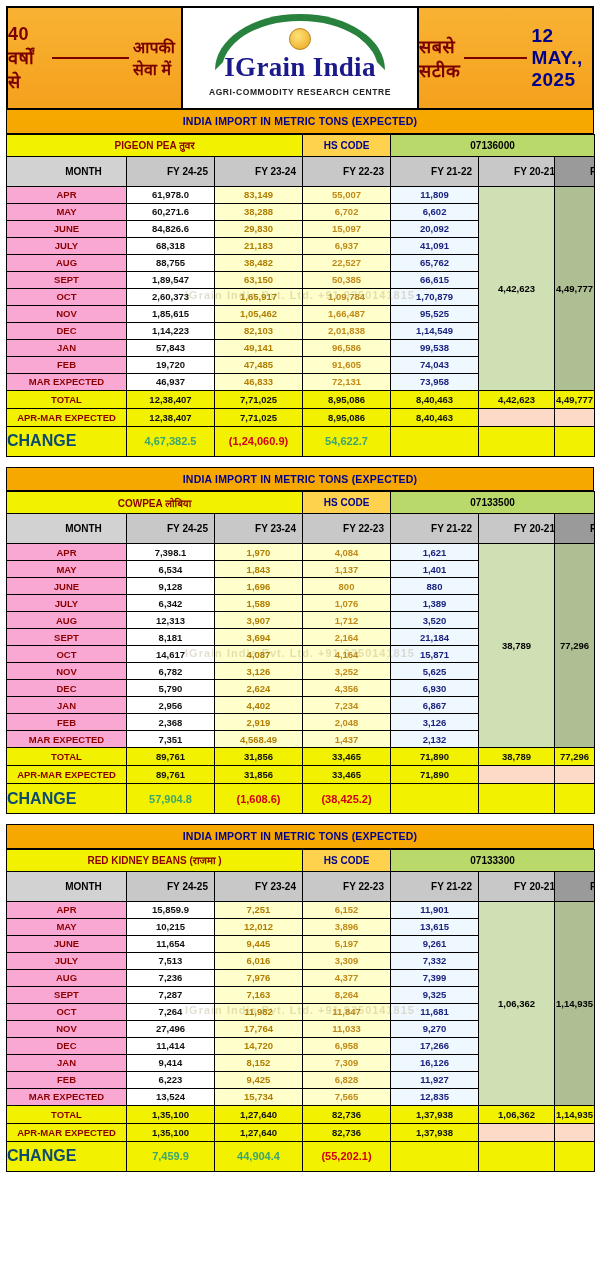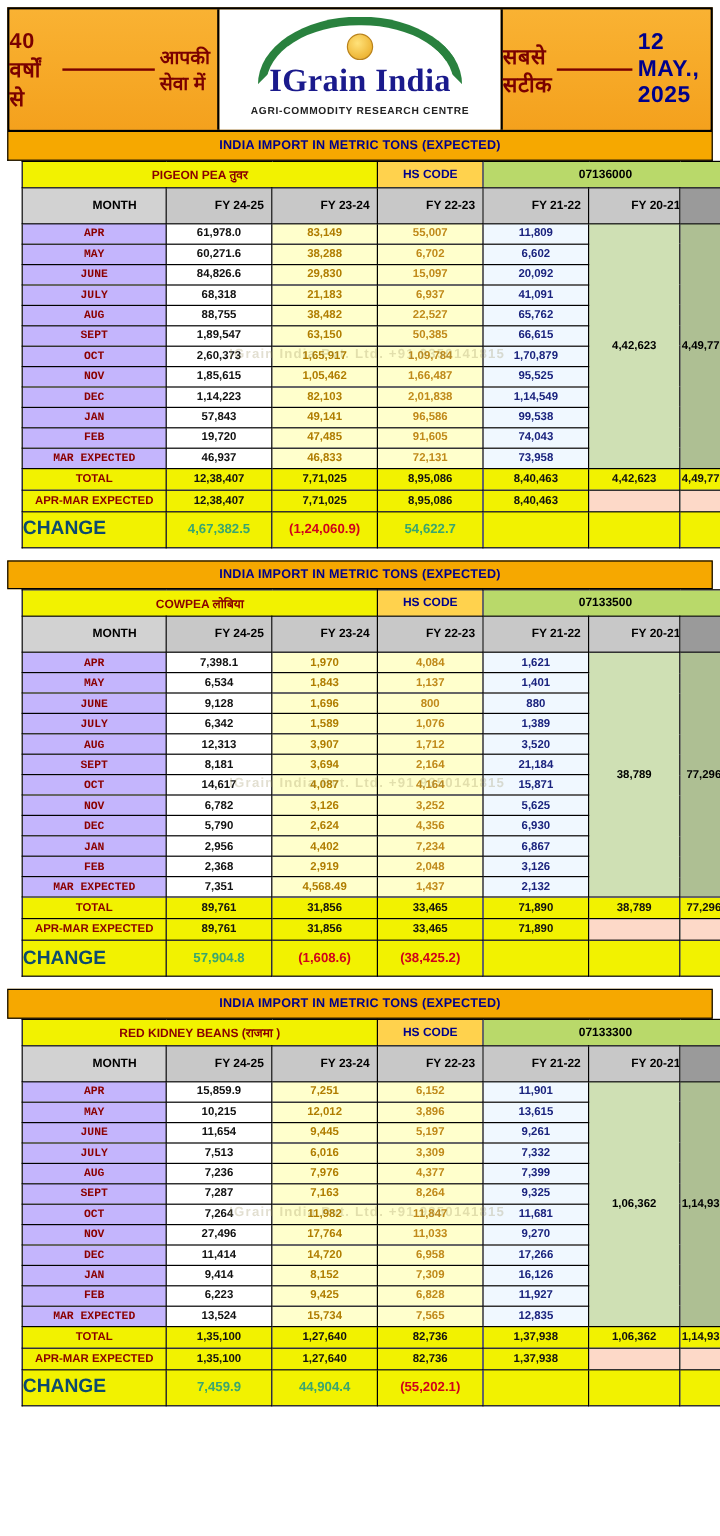--- a/index.html
+++ b/index.html
@@ -147,21 +147,21 @@
   .col-head {
     background: #c8c8c8;
     color: #000;
     height: 30px;
     font-size: 10px;
     padding-left: 35px;
   }
   .col-head.month { background: #d2d2d2; }
   .col-head.dark { background: #9a9a9a; }
 
-  .m-label { background: #c4b5fd; color: #8a0000; font-family: Liberation Mono, monospace; }
+  .m-label { background: #f9a8d4; color: #8a0000; }
   .v1 { background: #ffffff; color: #111; }
   .v2 { background: #ffffcc; color: #b07d00; }
   .v3 { background: #ffffcc; color: #c08a1a; }
   .v4 { background: #f0f8ff; color: #1a237e; }
   .v5 { background: #cfe0b4; color: #000; }
   .v6 { background: #aebf93; color: #000; }
 
   .total-row td { background: #f2f200; color: #8a0000; height: 18px; }
   .total-row td.tv { color: #111; }
   .aprmar-row td { background: #f2f200; color: #8a0000; height: 18px; }
@@ -173,21 +173,20 @@
     height: 30px;
     font-size: 11px;
   }
   .change-row td.lbl { color: #0c4a6e; text-align: left; padding-left: 0; font-size: 16px; }
   .change-row td.pos { color: #3aa66f; }
   .change-row td.neg { color: #d0021b; }
   .change-row td.blank { background: #f2f200; }
 
   .wm {
     position: relative;
-    margin-left: 12px;
   }
   .watermark {
     position: absolute;
     inset: 0;
     pointer-events: none;
     display: flex; align-items: center; justify-content: center;
     font-size: 11px; color: rgba(150,140,90,.28);
     font-weight: bold;
     letter-spacing: 1px;
   }

